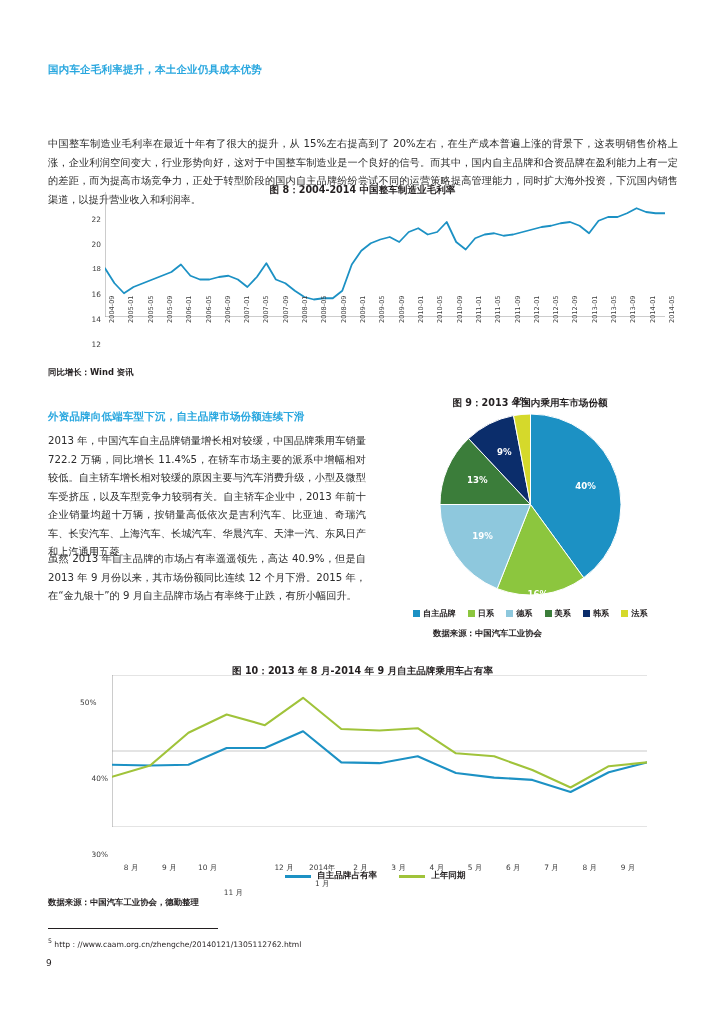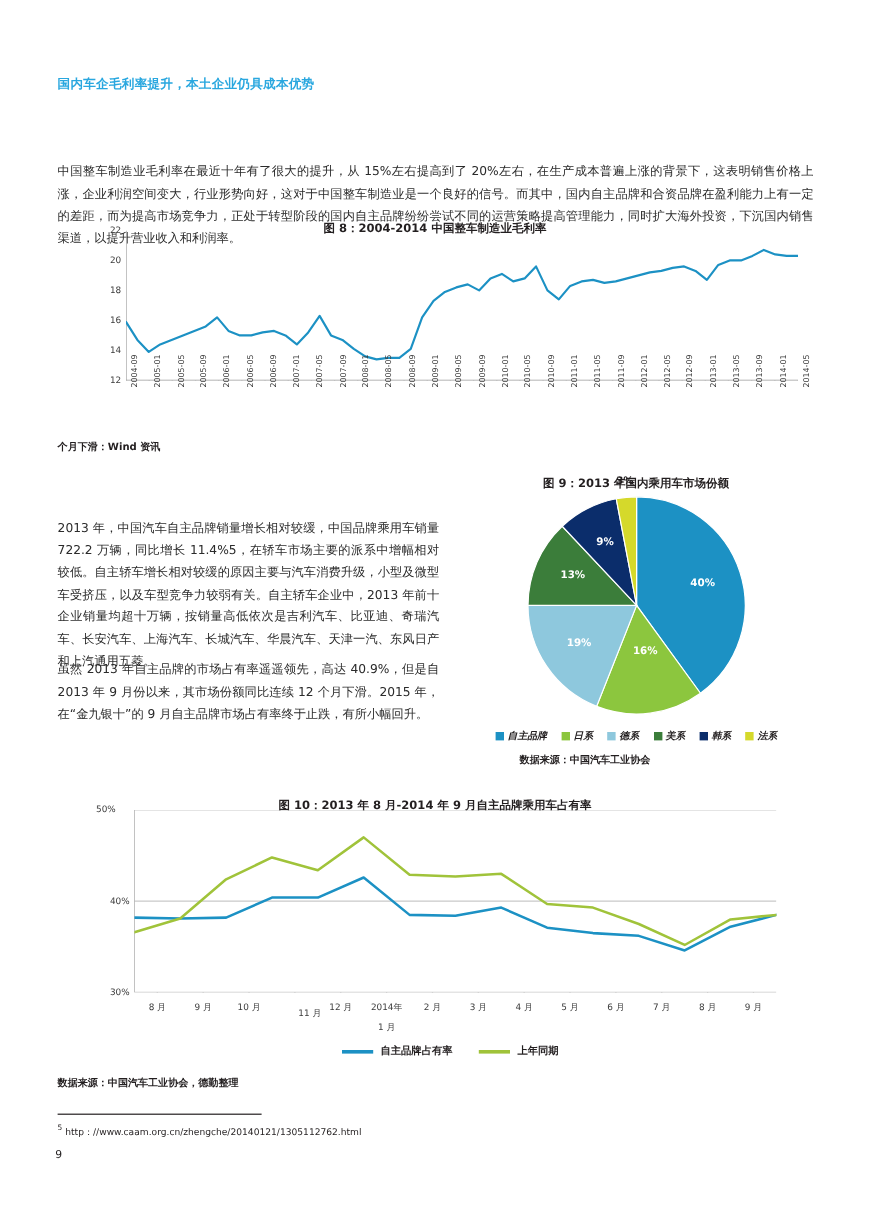--- a/index.html
+++ b/index.html
@@ -47,20 +47,21 @@
     margin-top:12px;
   }
 
   
   .chart{position:absolute;}
   .axis-lab{
     position:absolute;
     font-size:7.4px;
     color:#3b3b3b;
     white-space:nowrap;
+    margin-top:28px;
   }
   .xlab-rot{
     position:absolute;
     font-size:6.6px;
     color:#3b3b3b;
     white-space:nowrap;
     transform-origin:left top;
     transform:rotate(-90deg);
   }
 
@@ -180,41 +181,42 @@
       <div class="xlab-rot" style="left: 532.828px; top: 323px;">2012-01</div>
       <div class="xlab-rot" style="left: 552.138px; top: 323px;">2012-05</div>
       <div class="xlab-rot" style="left: 571.448px; top: 323px;">2012-09</div>
       <div class="xlab-rot" style="left: 590.759px; top: 323px;">2013-01</div>
       <div class="xlab-rot" style="left: 610.069px; top: 323px;">2013-05</div>
       <div class="xlab-rot" style="left: 629.379px; top: 323px;">2013-09</div>
       <div class="xlab-rot" style="left: 648.69px; top: 323px;">2014-01</div>
       <div class="xlab-rot" style="left: 668px; top: 323px;">2014-05</div>
     </div>
 
-  <div class="src" style="left:48px;top:367px;">个月下滑：Wind 资讯</div>
-
+  <div class="src" style="left:48px;top:367px;">同比增长：Wind 资讯</div>
+
+  <div class="sec-head" style="left:48px;top:410px;">外资品牌向低端车型下沉，自主品牌市场份额连续下滑</div>
 
   <div class="para j" style="left:48px;top:432px;width:318px;">2013 年，中国汽车自主品牌销量增长相对较缓，中国品牌乘用车销量 722.2 万辆，同比增长 11.4%5，在轿车市场主要的派系中增幅相对较低。自主轿车增长相对较缓的原因主要与汽车消费升级，小型及微型车受挤压，以及车型竞争力较弱有关。自主轿车企业中，2013 年前十企业销量均超十万辆，按销量高低依次是吉利汽车、比亚迪、奇瑞汽车、长安汽车、上海汽车、长城汽车、华晨汽车、天津一汽、东风日产和上汽通用五菱。</div>
 
   <div class="para j" style="left:48px;top:550px;width:318px;">虽然 2013 年自主品牌的市场占有率遥遥领先，高达 40.9%，但是自 2013 年 9 月份以来，其市场份额同比连续 12 个月下滑。2015 年，在“金九银十”的 9 月自主品牌市场占有率终于止跌，有所小幅回升。</div>
 
   <div class="fig-title" style="left:380px;top:385px;width:300px;">图 9：2013 年国内乘用车市场份额</div>
 
   <div class="pie-wrap" id="fig9" style="left:438px;top:412px;width:185px;height:185px;">
       <svg width="185" height="185" viewBox="0 0 185 185" style="display: block;">
         <path d="M 92.5 92.5 L 92.50 2.00 A 90.5 90.5 0 0 1 145.69 165.72 Z" fill="#1c91c4" stroke="#ffffff" stroke-width="1"></path>
         <path d="M 92.5 92.5 L 145.69 165.72 A 90.5 90.5 0 0 1 59.18 176.64 Z" fill="#8cc63e" stroke="#ffffff" stroke-width="1"></path>
         <path d="M 92.5 92.5 L 59.18 176.64 A 90.5 90.5 0 0 1 2.00 92.50 Z" fill="#8ec8dd" stroke="#ffffff" stroke-width="1"></path>
         <path d="M 92.5 92.5 L 2.00 92.50 A 90.5 90.5 0 0 1 30.55 26.53 Z" fill="#3b7d3a" stroke="#ffffff" stroke-width="1"></path>
         <path d="M 92.5 92.5 L 30.55 26.53 A 90.5 90.5 0 0 1 75.54 3.60 Z" fill="#0b2d6b" stroke="#ffffff" stroke-width="1"></path>
         <path d="M 92.5 92.5 L 75.54 3.60 A 90.5 90.5 0 0 1 92.50 2.00 Z" fill="#d5d92b" stroke="#ffffff" stroke-width="1"></path>
       </svg>
     </div>
 
-  <div class="legend" id="fig9-legend" style="left:413px;top:608px;font-style:italic;">
+  <div class="legend" id="fig9-legend" style="left:413px;top:608px;">
       <div class="legend-item">
         <span class="swatch" style="background: rgb(28, 145, 196);"></span>
         <span class="legend-txt">自主品牌</span>
       </div>
       <div class="legend-item">
         <span class="swatch" style="background: rgb(140, 198, 62);"></span>
         <span class="legend-txt">日系</span>
       </div>
       <div class="legend-item">
         <span class="swatch" style="background: rgb(142, 200, 221);"></span>
@@ -260,21 +262,21 @@
         <line x1="515.8928571428571" y1="152" x2="515.8928571428571" y2="156" stroke="#9a9a9a" stroke-width="1"></line>
         <path d="M0.00 89.68 L38.21 90.44 L76.43 89.68 L114.64 72.96 L152.86 72.96 L191.07 56.24 L229.29 87.40 L267.50 88.16 L305.71 81.32 L343.93 98.04 L382.14 102.60 L420.36 104.88 L458.57 117.04 L496.79 97.28 L535.00 87.40 " fill="none" stroke="#1c91c4" stroke-width="2.1" stroke-linejoin="round" stroke-linecap="round"></path>
         <path d="M0.00 101.84 L38.21 90.44 L76.43 57.76 L114.64 39.52 L152.86 50.16 L191.07 22.80 L229.29 53.96 L267.50 55.48 L305.71 53.20 L343.93 78.28 L382.14 81.32 L420.36 95.00 L458.57 112.48 L496.79 91.20 L535.00 87.40 " fill="none" stroke="#a0c33a" stroke-width="2.1" stroke-linejoin="round" stroke-linecap="round"></path>
       </svg>
     </div>
 
   <div id="fig10-xlabels" style="position:absolute;left:0;top:0;">
       <div class="axis-lab" style="left: 109.107px; top: 835px; width: 44px; text-align: center;">8 月</div>
       <div class="axis-lab" style="left: 147.321px; top: 835px; width: 44px; text-align: center;">9 月</div>
       <div class="axis-lab" style="left: 185.536px; top: 835px; width: 44px; text-align: center;">10 月</div>
-      <div class="axis-lab" style="left: 223.75px; top: 840px; width: 44px; text-align: right;">11 月</div>
+      <div class="axis-lab" style="left: 223.75px; top: 860px; width: 44px; text-align: left;">11 月</div>
       <div class="axis-lab" style="left: 261.964px; top: 835px; width: 44px; text-align: center;">12 月</div>
       <div class="axis-lab" style="left: 300.179px; top: 835px; width: 44px; text-align: center;">2014年</div>
       <div class="axis-lab" style="left: 338.393px; top: 835px; width: 44px; text-align: center;">2 月</div>
       <div class="axis-lab" style="left: 376.607px; top: 835px; width: 44px; text-align: center;">3 月</div>
       <div class="axis-lab" style="left: 414.821px; top: 835px; width: 44px; text-align: center;">4 月</div>
       <div class="axis-lab" style="left: 453.036px; top: 835px; width: 44px; text-align: center;">5 月</div>
       <div class="axis-lab" style="left: 491.25px; top: 835px; width: 44px; text-align: center;">6 月</div>
       <div class="axis-lab" style="left: 529.464px; top: 835px; width: 44px; text-align: center;">7 月</div>
       <div class="axis-lab" style="left: 567.679px; top: 835px; width: 44px; text-align: center;">8 月</div>
       <div class="axis-lab" style="left: 605.893px; top: 835px; width: 44px; text-align: center;">9 月</div>
@@ -299,25 +301,25 @@
   <div class="fn" style="left:48px;top:937px;">
     <sup>5</sup>
     <span>http：//www.caam.org.cn/zhengche/20140121/1305112762.html</span>
   </div>
 
   <div class="pageno" style="left:46px;top:958px;">9</div>
 
 <div class="axis-lab" style="left: 83px; top: 312px; width: 18px; text-align: right;">12</div>
     <div class="axis-lab" style="left: 83px; top: 287px; width: 18px; text-align: right;">14</div>
     <div class="axis-lab" style="left: 83px; top: 262px; width: 18px; text-align: right;">16</div>
-    <div class="axis-lab" style="left: 83px; top: 237px; width: 18px; text-align: right;">18</div>
+    <div class="axis-lab" style="left: 83px; top: 237px; width: 18px; text-align: right; font-family: Liberation Mono, monospace;">18</div>
     <div class="axis-lab" style="left: 83px; top: 212px; width: 18px; text-align: right;">20</div>
     <div class="axis-lab" style="left: 83px; top: 187px; width: 18px; text-align: right;">22</div>
     <div class="pie-lab" style="left: 572.585px; top: 480.602px; width: 26px; text-align: center;">40%</div>
-    <div class="pie-lab" style="left: 524.759px; top: 538px; width: 26px; text-align: center;">16%</div>
+    <div class="pie-lab" style="left: 524.759px; top: 589px; width: 26px; text-align: center;">16%</div>
     <div class="pie-lab" style="left: 469.595px; top: 531.056px; width: 26px; text-align: center;">19%</div>
     <div class="pie-lab" style="left: 464.344px; top: 475.497px; width: 26px; text-align: center;">13%</div>
     <div class="pie-lab" style="left: 491.205px; top: 446.893px; width: 26px; text-align: center;">9%</div>
     <div class="pie-lab dark" style="left: 507.791px; top: 395.788px; width: 26px; text-align: center;">3%</div>
     <div class="axis-lab" style="left: 80px; top: 822px; width: 28px; text-align: right;">30%</div>
     <div class="axis-lab" style="left: 80px; top: 746px; width: 28px; text-align: right;">40%</div>
     <div class="axis-lab" style="left: 80px; top: 670px; width: 28px; text-align: left;">50%</div>
   </div>
 
 </body></html>

